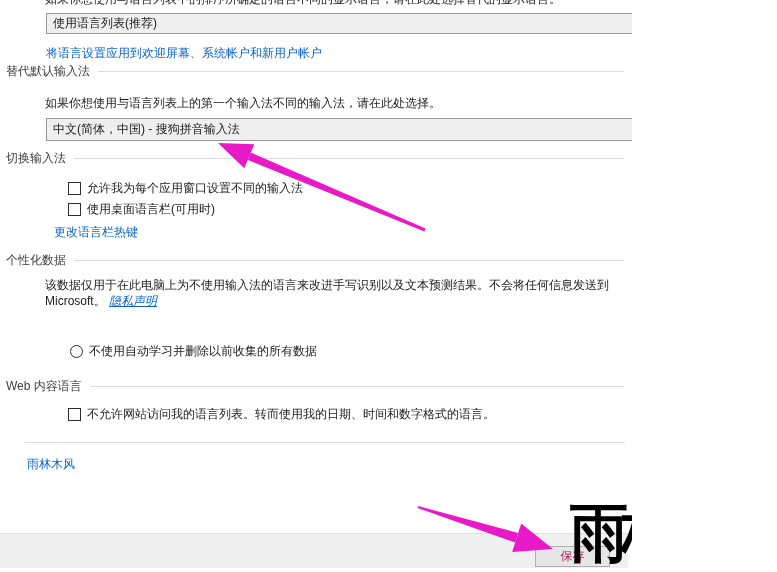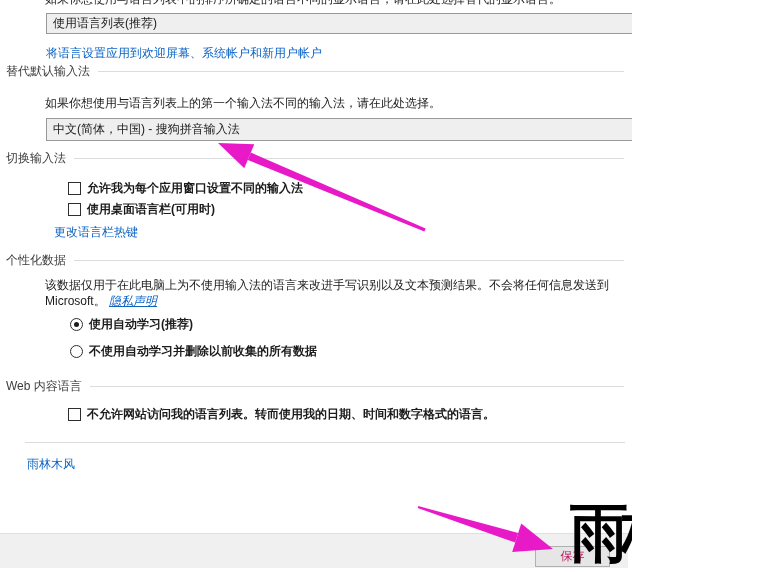--- a/index.html
+++ b/index.html
@@ -33,21 +33,21 @@
   .options{position:absolute;left:665px;top:202px;color:var(--disabled-link,#9aa8bf);}
   
   .sec-hdr{position:absolute;left:6px;right:8px;display:flex;align-items:center;gap:8px;height:14px;}
   .sec-title{white-space:nowrap;color:var(--section-title,#3c3c3c);}
   .rule{flex:1;height:1px;background:var(--divider,#dcdcdc);}
   .body-text{position:absolute;left:45px;white-space:nowrap;}
   .desc1{top:95px;}
   .para{position:absolute;left:45px;top:278px;width:600px;white-space:normal;line-height:15.5px;}
   .para .link-inline{color:var(--link-blue,#0b63c5);text-decoration:underline;cursor:pointer;font-style:italic;}
   
-  .row{position:absolute;display:flex;align-items:center;gap:6px;cursor:default;font-weight:bold;}
+  .row{position:absolute;display:flex;align-items:center;gap:6px;cursor:default;}
   .checkbox{width:13px;height:13px;border:1px solid #2e2e2e;background:#fff;flex:0 0 auto;position:relative;}
   .radio{width:13px;height:13px;border:1px solid #2e2e2e;border-radius:50%;background:#fff;flex:0 0 auto;position:relative;}
   .radio.checked::after{
     content:"";position:absolute;left:3px;top:3px;width:5px;height:5px;border-radius:50%;background:#1b1b1b;
   }
   
   .hr{position:absolute;left:25px;right:7px;top:442px;height:1px;background:var(--divider,#dcdcdc);}
   
   .footer-bar{
     position:absolute;left:0;right:4px;top:533px;height:35px;
@@ -124,24 +124,20 @@
   <div class="sec-hdr" style="top:253px">
     <span class="sec-title">个性化数据</span>
     <span class="rule"></span>
   </div>
 
   <div class="para">
     <span>该数据仅用于在此电脑上为不使用输入法的语言来改进手写识别以及文本预测结果。不会将任何信息发送到 Microsoft。</span>
     <span class="link-inline">隐私声明</span>
   </div>
 
-  <div class="row" style="left:70px;top:316px">
-    <span class="radio checked"></span>
-    <span>使用自动学习(推荐)</span>
-  </div>
 
   <div class="row" style="left:70px;top:343px">
     <span class="radio"></span>
     <span>不使用自动学习并删除以前收集的所有数据</span>
   </div>
 
   <div class="sec-hdr" style="top:379px">
     <span class="sec-title">Web 内容语言</span>
     <span class="rule"></span>
   </div>

